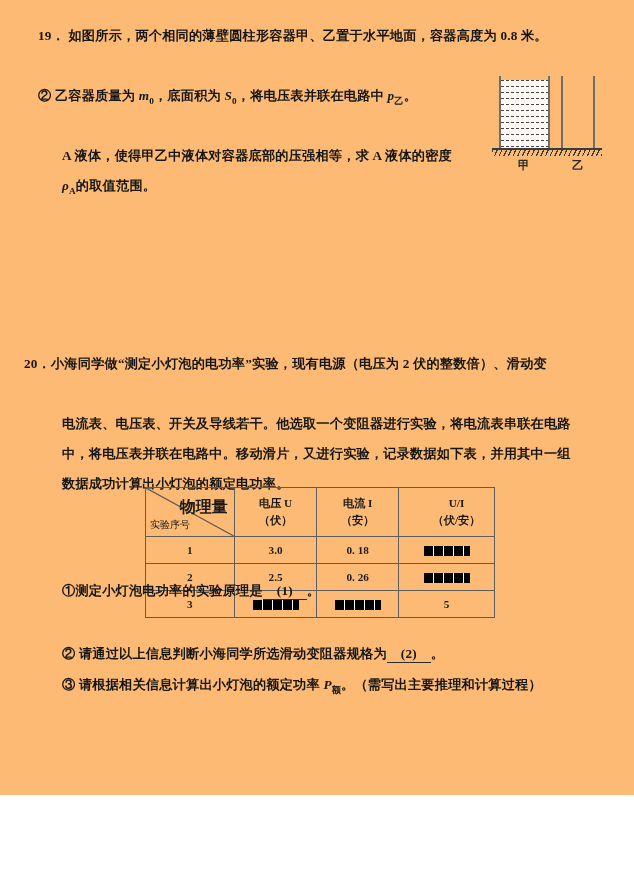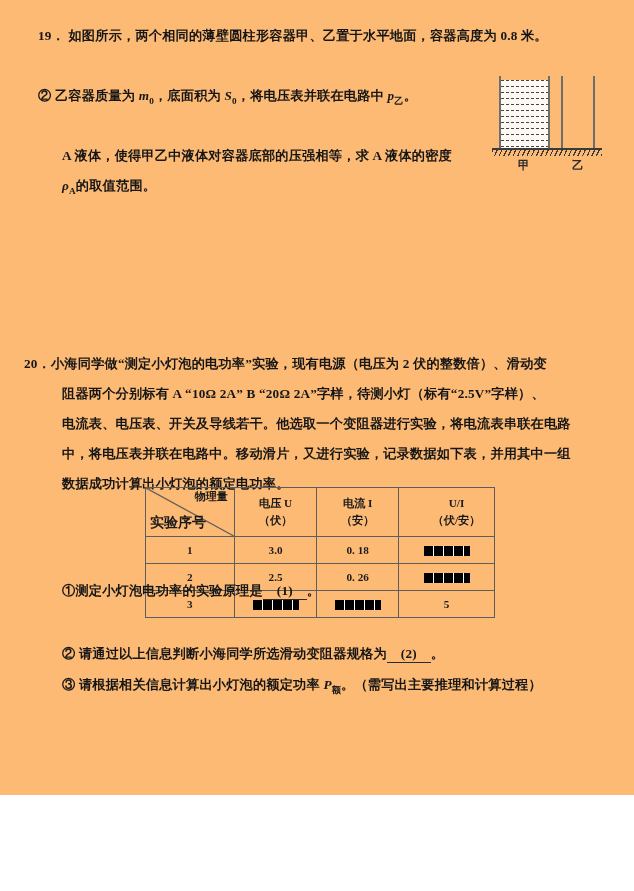--- a/index.html
+++ b/index.html
@@ -146,30 +146,30 @@
   }
   .hdr-cell .diag {
     position: absolute;
     left: 0; top: 0;
     width: 100%;
     height: 100%;
   }
   .hdr-top {
     position: absolute;
     right: 6px;
-    top: 1px;
-    font-size: 11px;
+    top: 9px;
+    font-size: 16px;
     font-weight: bold;
   }
   .hdr-bot {
     position: absolute;
     left: 4px;
     bottom: 4px;
-    font-size: 14px;
-    font-weight: bold;
+    font-size: 10px;
+    font-weight: normal;
   }
   .col-head {
     height: 44px !important;
     line-height: 1.55;
     font-size: 11.2px;
   }
   .redacted {
     display: inline-block;
     width: 46px;
     height: 10px;
@@ -237,21 +237,20 @@
     <div class="ground"></div>
     <div class="hatch"></div>
 
     <div class="vessel-label" style="left:26px;">甲</div>
     <div class="vessel-label" style="left:80px;">乙</div>
   </div>
 
   <div class="qnum-line" style="left:24px; top:355px;">
     <span>20．</span><span>小海同学做“测定小灯泡的电功率”实验，现有电源（电压为 2 伏的整数倍）、滑动变</span>
   </div>
-  <div class="body-line" style="left:62px; top:385px;">阻器两个分别标有 A “10Ω  2A”   B “20Ω  2A”字样，待测小灯（标有“2.5V”字样）、</div>
   <div class="body-line" style="left:62px; top:415px;">电流表、电压表、开关及导线若干。他选取一个变阻器进行实验，将电流表串联在电路</div>
   <div class="body-line" style="left:62px; top:475px;">数据成功计算出小灯泡的额定电功率。</div>
   <div class="body-line" style="left:62px; top:445px;">中，将电压表并联在电路中。移动滑片，又进行实验，记录数据如下表，并用其中一组</div>
 
   <table class="data-table">
     <tbody>
       <tr>
         <td class="hdr-cell">
           <svg class="diag" viewBox="0 0 98 44" preserveAspectRatio="none">
             <line x1="0" y1="0" x2="98" y2="44" stroke="#5d5d5d" stroke-width="1.2"></line>

